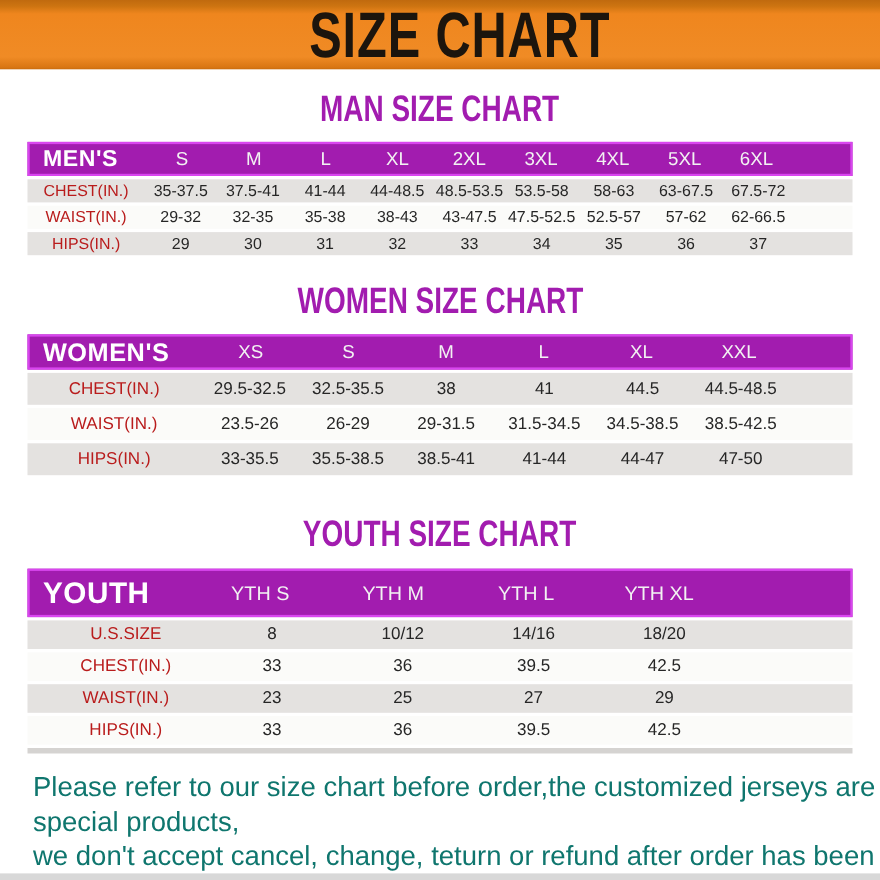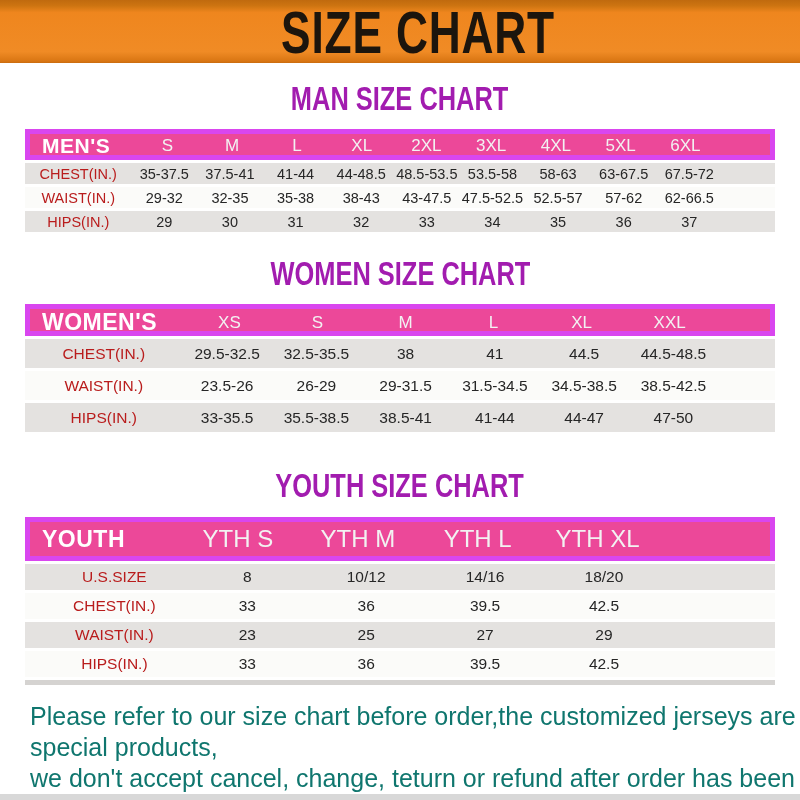--- a/index.html
+++ b/index.html
@@ -21,39 +21,39 @@
   
   .section-title { text-align: center; font-size: 31px; font-weight: 800; color: #a21caf; line-height: 36px; }
   .title-men   { margin: 18px 0 12px 0; }
   .title-women { margin: 24px 0 12px 0; text-decoration: underline; }
   .title-youth { margin: 36px 0 13px 0; }
 
   
   .table { margin: 0 25px; width: 750px; }
   .thead {
     display: grid; align-items: center;
-    background: #ec4899; color: #ffffff;
+    background: #a21caf; color: #ffffff;
     margin-bottom: 3px;
-    border: 5px solid #d946ef;
+    border: 2px solid #d946ef;
   }
   .men-table   .thead { height: 31px; }
   .women-table .thead { height: 32px; }
   .youth-table .thead { height: 44px; }
 
   .cols-men   { grid-template-columns: 14.2% repeat(9, 8.75%) 1fr; }
   .cols-women { grid-template-columns: 21% repeat(6, 11.9%) 1fr; }
   .cols-youth { grid-template-columns: 20% repeat(4, 16.2%) 1fr; }
 
   .thead-label { font-weight: 800; padding-left: 12px; letter-spacing: 0.5px; }
   .men-table   .thead-label { font-size: 21px; }
   .women-table .thead-label { font-size: 23px; }
-  .youth-table .thead-label { font-size: 23px; }
+  .youth-table .thead-label { font-size: 27px; }
 
   .thead-col { text-align: center; font-size: 17px; font-weight: 400; color: #f2f2f2; }
-  .youth-table .thead-col { font-size: 24px; }
+  .youth-table .thead-col { font-size: 18px; }
 
   .trow { display: grid; align-items: center; margin-bottom: 3px; background: #fbfbf9; }
   .trow.shade { background: #e4e2e0; }
   .men-table   .trow { height: 21px; font-size: 14.5px; }
   .women-table .trow { height: 29px; font-size: 15.5px; }
   .youth-table .trow { height: 26px; font-size: 15.5px; padding-left: 16px; }
 
   .row-label { text-align: center; color: #b91c1c; }
   .size-cell { text-align: center; color: #262626; }
 

